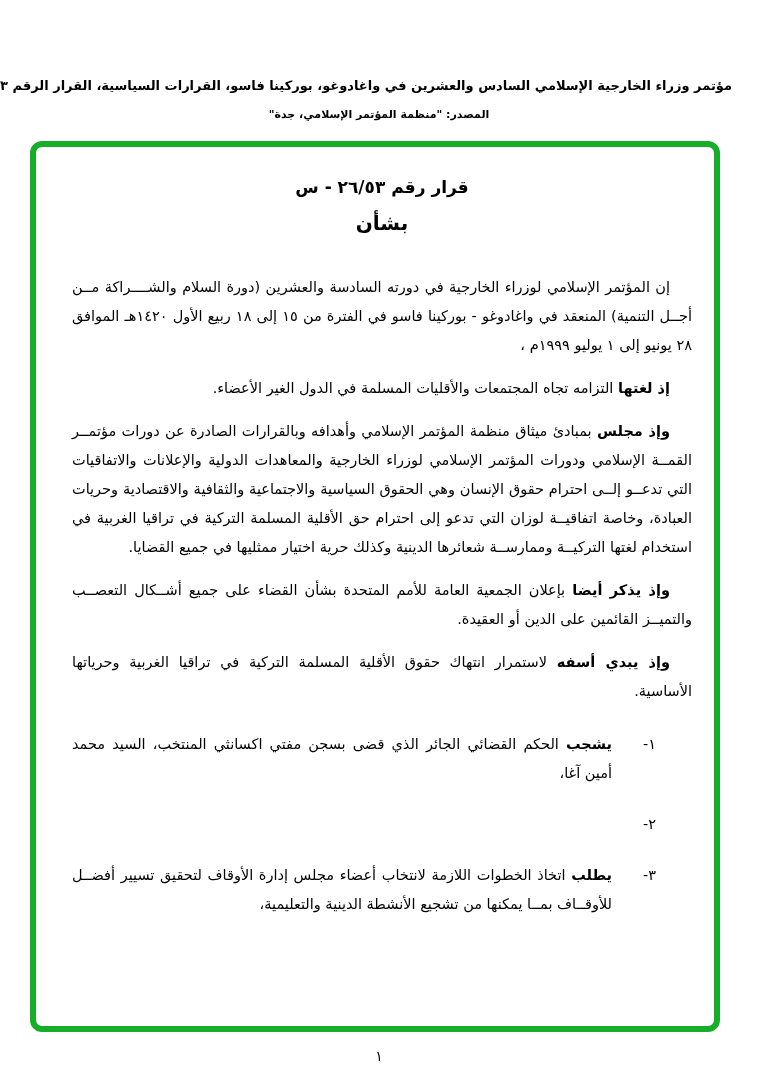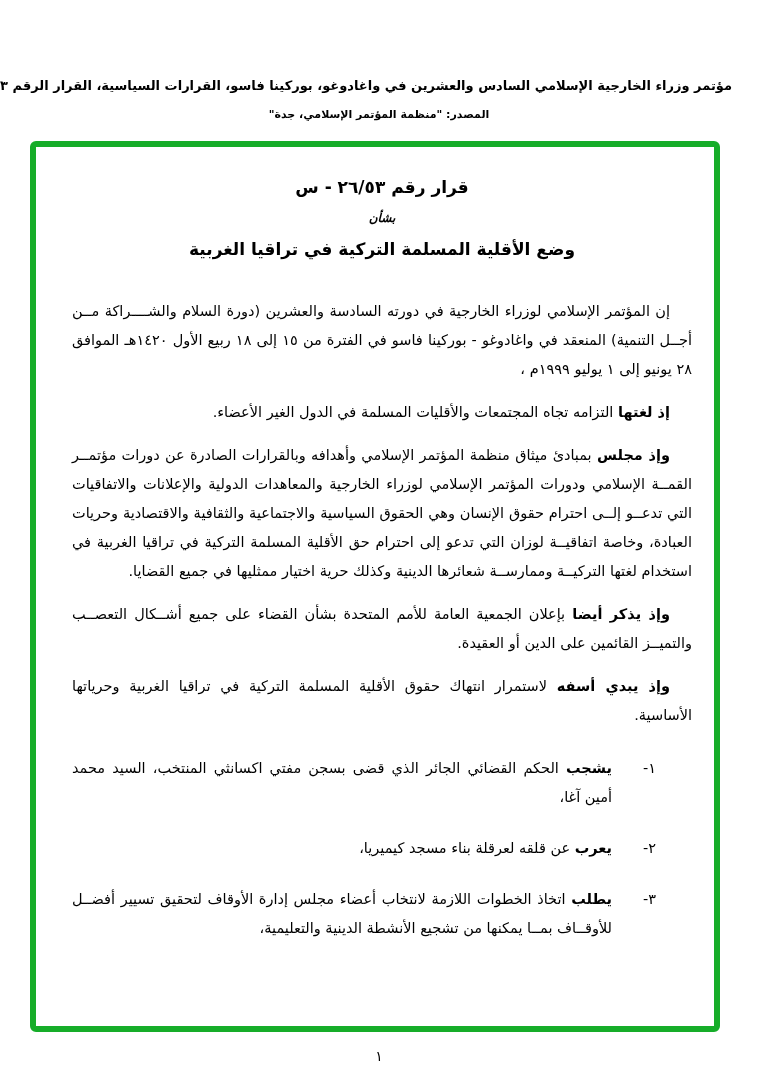--- a/index.html
+++ b/index.html
@@ -28,27 +28,27 @@
     text-align: center;
     font-size: 11px;
     font-weight: bold;
   }
   .green-box {
     position: absolute;
     left: 30px; top: 141px;
     width: 690px; height: 891px;
     box-sizing: border-box;
     border: 6px solid #16ad29;
-    border-radius: 6px;
+    border-radius: 12px;
     padding: 26px 22px 0 36px;
     direction: rtl;
   }
   .title { text-align: center; font-weight: bold; direction: rtl; }
   .t1 { font-size: 17px; margin: 4px 0 14px 0; }
-  .t2 { font-size: 12px; margin: 0 0 14px 0; font-style: italic; }
+  .t2 { font-size: 20px; margin: 0 0 14px 0; }
   .t3 { font-size: 17px; margin: 0; }
   .para {
     direction: rtl;
     font-size: 14.5px;
     line-height: 29px;
     text-align: justify;
     text-indent: 22px;
     margin: 14px 0 0 0;
   }
   .para.first { margin-top: 38px; }
@@ -76,21 +76,20 @@
 
 <div class="page">
 
   <div class="hdr1">مؤتمر وزراء الخارجية الإسلامي السادس والعشرين في واغادوغو، بوركينا فاسو، القرارات السياسية، القرار الرقم ٢٦/٥٣-س</div>
   <div class="hdr2">المصدر:  "منظمة المؤتمر الإسلامي، جدة"</div>
 
   <div class="green-box">
 
     <div class="title t1">قرار رقم  ٢٦/٥٣ - س</div>
     <div class="title t2">بشأن</div>
-    <div class="title t3">وضع الأقلية المسلمة التركية في تراقيا الغربية</div>
 
     <p class="para first">
       <span>إن المؤتمر الإسلامي لوزراء الخارجية في دورته السادسة والعشرين (دورة السلام والشــــراكة مــن أجــل التنمية) المنعقد في واغادوغو - بوركينا فاسو في الفترة من ١٥ إلى ١٨ ربيع الأول ١٤٢٠هـ الموافق ٢٨ يونيو إلى ١ يوليو ١٩٩٩م ،</span>
     </p>
 
     <p class="para">
       <b>إذ لغتها</b>
       <span>التزامه تجاه المجتمعات والأقليات المسلمة في الدول الغير الأعضاء.</span>
     </p>
 
@@ -116,24 +115,20 @@
       <div class="item">
         <span class="num">١-</span>
         <div class="itext">
           <b>يشجب</b>
           <span>الحكم القضائي الجائر الذي قضى بسجن مفتي اكسانثي المنتخب، السيد محمد أمين آغا،</span>
         </div>
       </div>
 
       <div class="item">
         <span class="num">٢-</span>
-        <div class="itext">
-          <b>يعرب</b>
-          <span>عن قلقه لعرقلة بناء مسجد كيميريا،</span>
-        </div>
       </div>
 
       <div class="item">
         <span class="num">٣-</span>
         <div class="itext">
           <b>يطلب</b>
           <span>اتخاذ الخطوات اللازمة لانتخاب أعضاء مجلس إدارة الأوقاف لتحقيق تسيير أفضــل للأوقــاف بمــا يمكنها من تشجيع الأنشطة الدينية والتعليمية،</span>
         </div>
       </div>
 

